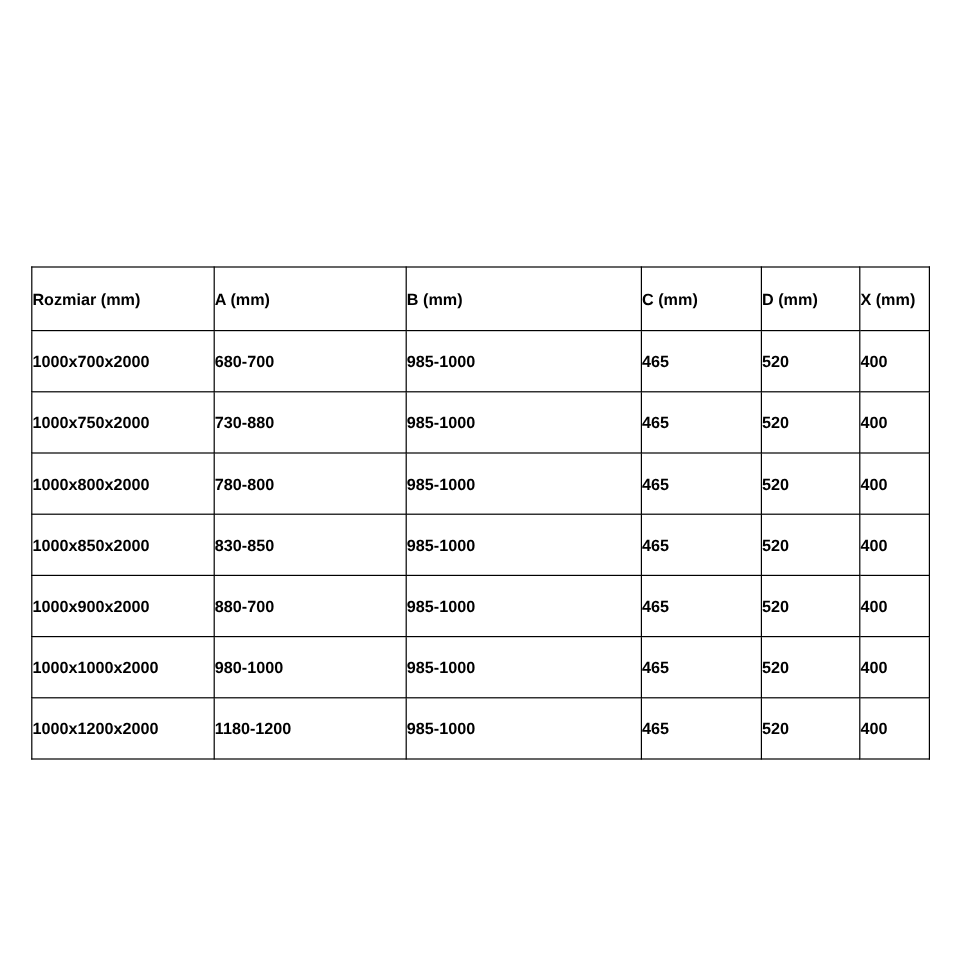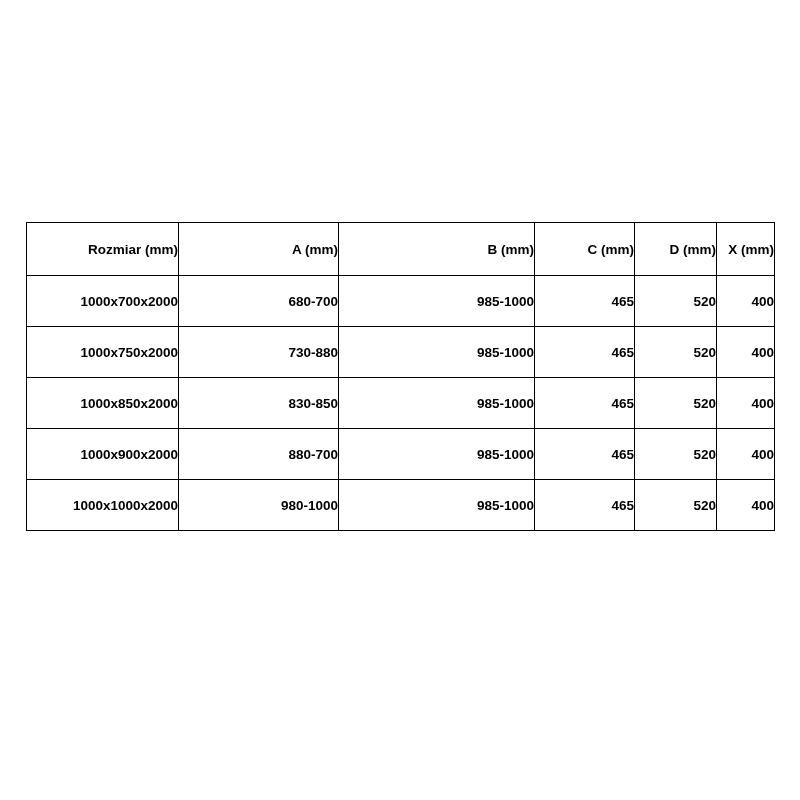--- a/index.html
+++ b/index.html
@@ -21,21 +21,21 @@
     top: 222px;
     width: 748px;
   }
   table.spec {
     border-collapse: collapse;
     width: 748px;
     table-layout: fixed;
   }
   table.spec td, table.spec th {
     border: 1px solid #000000;
-    text-align: right;
+    text-align: left;
     font-size: 13.5px;
     font-weight: bold;
     padding: 0;
     height: 50px;
     vertical-align: middle;
     color: #000000;
     white-space: nowrap;
   }
   table.spec thead th {
     height: 52px;
@@ -82,20 +82,28 @@
       </tr>
       <tr>
         <td>1000x750x2000</td>
         <td>730-880</td>
         <td>985-1000</td>
         <td>465</td>
         <td>520</td>
         <td>400</td>
       </tr>
       <tr>
+        <td>1000x800x2000</td>
+        <td>780-800</td>
+        <td>985-1000</td>
+        <td>465</td>
+        <td>520</td>
+        <td>400</td>
+      </tr>
+      <tr>
         <td>1000x850x2000</td>
         <td>830-850</td>
         <td>985-1000</td>
         <td>465</td>
         <td>520</td>
         <td>400</td>
       </tr>
       <tr>
         <td>1000x900x2000</td>
         <td>880-700</td>
@@ -105,15 +113,23 @@
         <td>400</td>
       </tr>
       <tr>
         <td>1000x1000x2000</td>
         <td>980-1000</td>
         <td>985-1000</td>
         <td>465</td>
         <td>520</td>
         <td>400</td>
       </tr>
+      <tr>
+        <td>1000x1200x2000</td>
+        <td>1180-1200</td>
+        <td>985-1000</td>
+        <td>465</td>
+        <td>520</td>
+        <td>400</td>
+      </tr>
     </tbody>
   </table>
 </div>
 
 </body></html>

